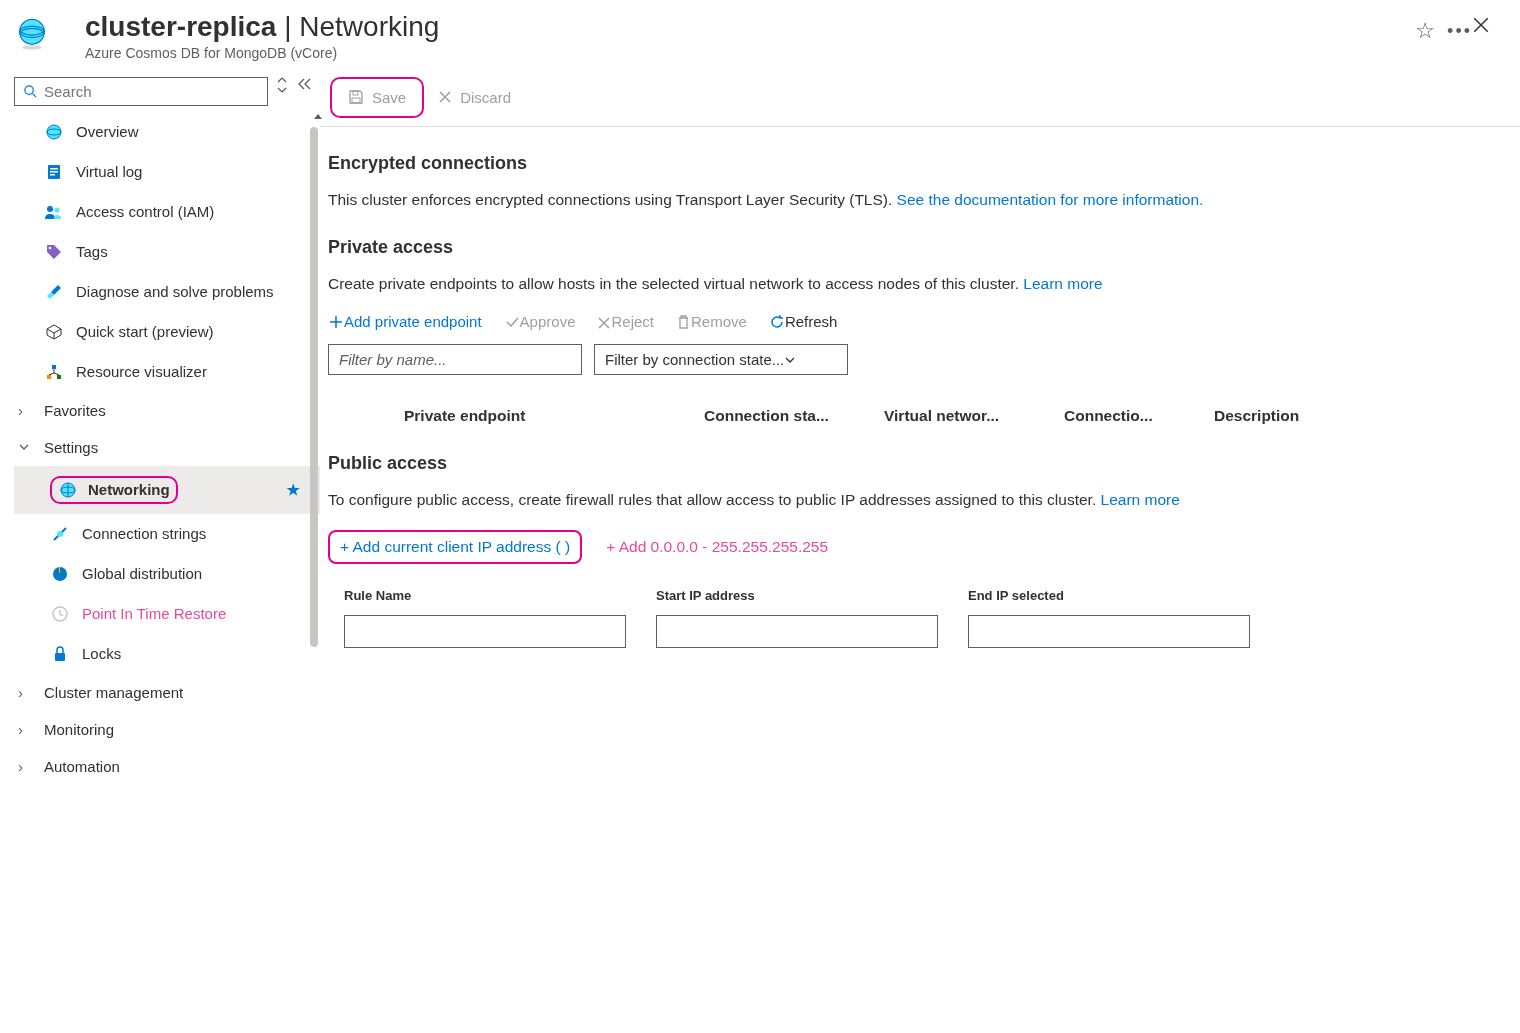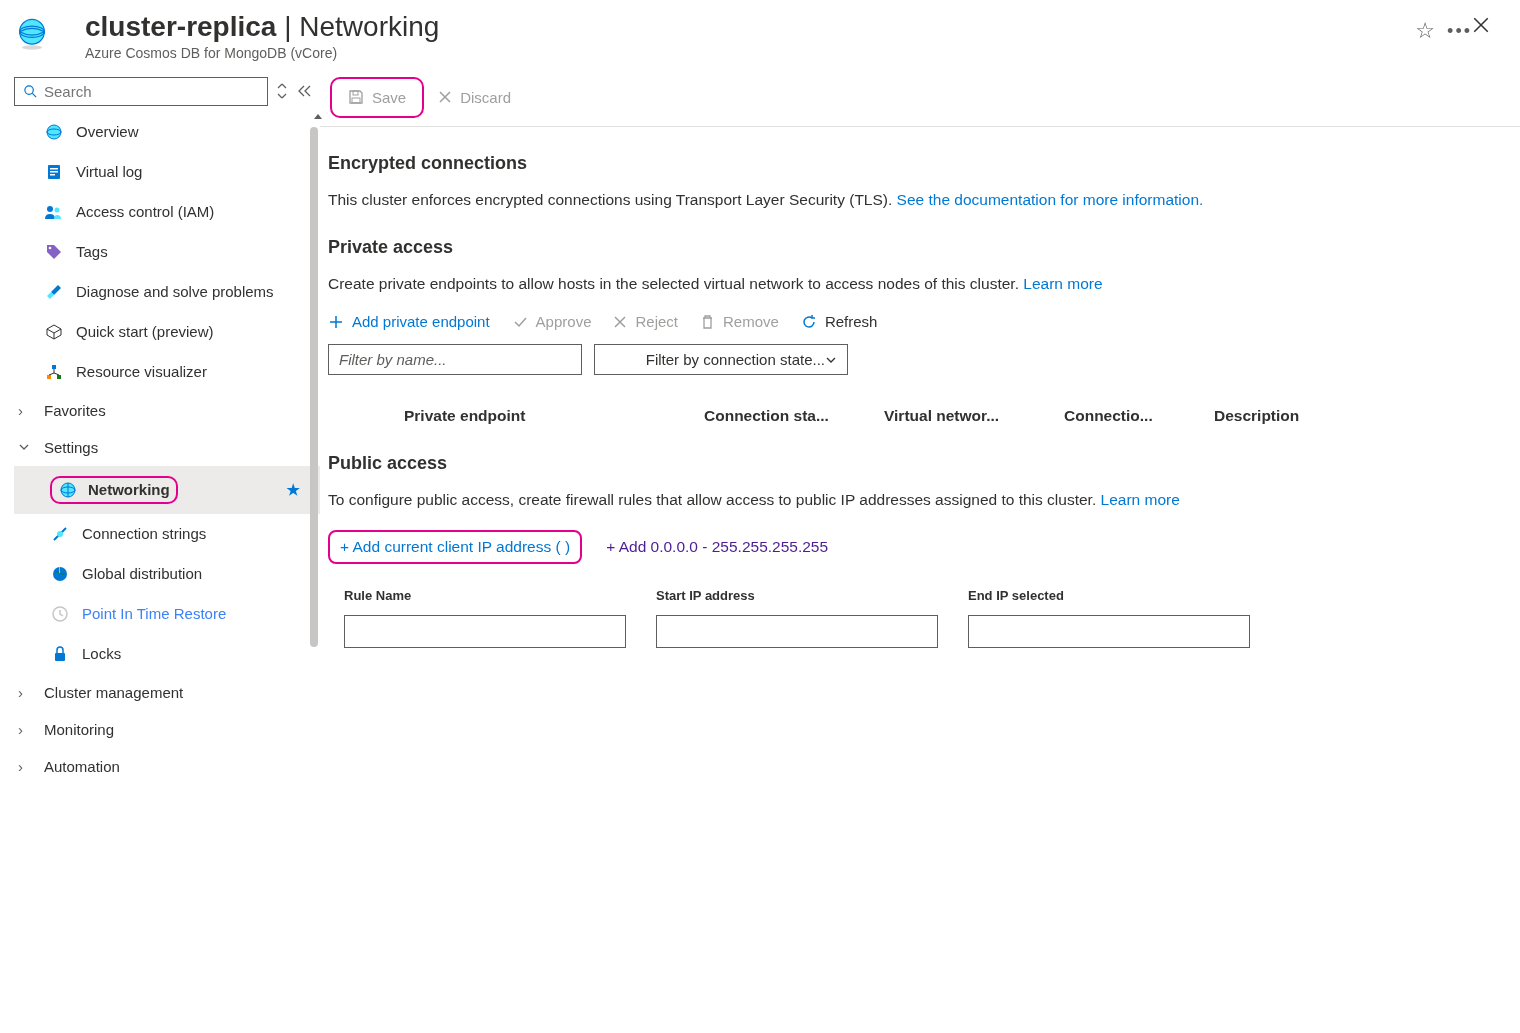--- a/index.html
+++ b/index.html
@@ -10,70 +10,70 @@
   .header-title-block { flex: 1; margin-left: 25px; }
   .header-title { font-size: 28px; font-weight: 400; line-height: 1.1; }
   .header-title .bold { font-weight: 600; }
   .header-sub { font-size: 14px; color: #605e5c; margin-top: 2px; }
   .header-actions { display: flex; align-items: center; gap: 12px; margin-left: 14px; margin-top: 6px; }
   .header-close { margin-left: auto; margin-right: 10px; margin-top: 4px; cursor: pointer; }
   
   .main { display: flex; height: calc(1033px - 80px); }
   
   .sidebar { width: 320px; padding: 8px 0 0 14px; position: relative; }
-  .search-row { display: flex; align-items: center; gap: 8px; margin-bottom: 6px; padding-right: 8px; }
+  .search-row { display: flex; gap: 8px; margin-bottom: 6px; padding-right: 8px; }
   .search-box { flex: 1; display: flex; align-items: center; border: 1px solid #605e5c; padding: 5px 8px; position: relative; }
   .search-box input { border: none; outline: none; flex: 1; font-size: 15px; padding-left: 6px; }
   .sort-icon, .collapse-icon { cursor: pointer; color: #605e5c; }
   
   .nav { list-style: none; margin-top: 4px; }
   .nav-item { display: flex; align-items: center; gap: 12px; padding: 10px 12px 10px 4px; font-size: 15px; cursor: pointer; position: relative; }
   .nav-item.indent { padding-left: 36px; }
   .nav-item .chev { width: 14px; display: inline-block; color: #605e5c; }
   .nav-item .ic { width: 20px; height: 20px; display: flex; align-items: center; justify-content: center; }
   .nav-item.active { background: #edebe9; font-weight: 600; }
   .nav-item.active .star { color: #0078d4; position: absolute; right: 20px; }
-  .nav-item.disabled { color: #3b82f6; }
+  .nav-item.disabled { color: #ec4899; }
   .nav-highlight { border: 2.5px solid #e3008c; border-radius: 10px; padding: 2px 6px; display: inline-flex; align-items: center; gap: 10px; }
   
   .scroll-track { width: 6px; background: transparent; position: absolute; right: 0; top: 44px; bottom: 0; }
   .scroll-thumb { width: 8px; background: #c8c6c4; border-radius: 4px; position: absolute; right: 2px; }
   
   .content { flex: 1; padding: 0; overflow: hidden; position: relative; }
   .toolbar { display: flex; align-items: center; gap: 4px; padding: 8px 10px; border-bottom: 1px solid #e1dfdd; }
   .toolbar-btn { display: inline-flex; align-items: center; gap: 8px; padding: 6px 10px; color: #a19f9d; cursor: pointer; font-size: 15px; }
   .save-highlight { border: 2.5px solid #e3008c; border-radius: 10px; padding: 4px 6px; display: inline-flex; align-items: center; }
   
   .pane { padding: 26px 36px 20px 2px; margin-left: 6px; }
   .sec-title { font-size: 18px; font-weight: 600; margin-bottom: 14px; }
   .sec-text { font-size: 15.5px; line-height: 1.5; color: #323130; margin-bottom: 26px; }
   .link { color: #0078d4; text-decoration: none; cursor: pointer; }
   
   .cmd-bar { display: flex; align-items: center; gap: 22px; margin-bottom: 14px; }
-  .cmd { display: inline-flex; align-items: center; gap: 8px; font-size: 15px; cursor: pointer; }
+  .cmd { display: inline-flex; align-items: flex-end; font-size: 15px; cursor: pointer; }
   .cmd.primary { color: #0078d4; }
   .cmd.disabled { color: #a19f9d; cursor: default; }
   
   .filter-row { display: flex; gap: 12px; margin-bottom: 22px; }
   .filter-input { border: 1px solid #605e5c; padding: 6px 10px; font-style: italic; color: #605e5c; width: 254px; font-size: 15px; }
-  .filter-select { border: 1px solid #605e5c; padding: 6px 10px; width: 254px; display: flex; justify-content: flex-end; align-items: center; font-size: 15px; }
+  .filter-select { border: 1px solid #605e5c; padding: 6px 10px; width: 254px; display: flex; justify-content: flex-start; align-items: center; font-size: 15px; }
   
   .grid-head { display: flex; padding: 10px 0 28px 76px; font-size: 15.5px; font-weight: 600; gap: 40px; }
   .gh1 { width: 260px; }
   .gh2 { width: 140px; }
   .gh3 { width: 140px; }
   .gh4 { width: 110px; }
   .gh5 { flex: 1; }
   
   .checkbox-row { display: flex; align-items: center; gap: 12px; margin-bottom: 14px; font-size: 15.5px; }
   .chk { width: 20px; height: 20px; border: 1px solid #323130; cursor: pointer; }
   
   .add-row { display: flex; gap: 24px; align-items: center; margin-bottom: 24px; }
   .add-highlight { border: 2.5px solid #e3008c; border-radius: 8px; padding: 6px 10px; color: #0078d4; font-size: 15.5px; cursor: pointer; }
-  .add-link { color: #4c1d95; font-size: 15.5px; cursor: pointer; }
+  .add-link { color: #ec4899; font-size: 15.5px; cursor: pointer; }
   
   .rule-head { display: flex; gap: 30px; font-size: 13px; font-weight: 600; padding-left: 16px; margin-bottom: 12px; }
   .rh { width: 282px; }
   .rule-inputs { display: flex; gap: 30px; padding-left: 16px; }
   .rule-inputs input { width: 282px; border: 1px solid #605e5c; padding: 7px 8px; font-size: 15px; }
   
   svg { display: block; }
 </style>
 </head>
 <body>

